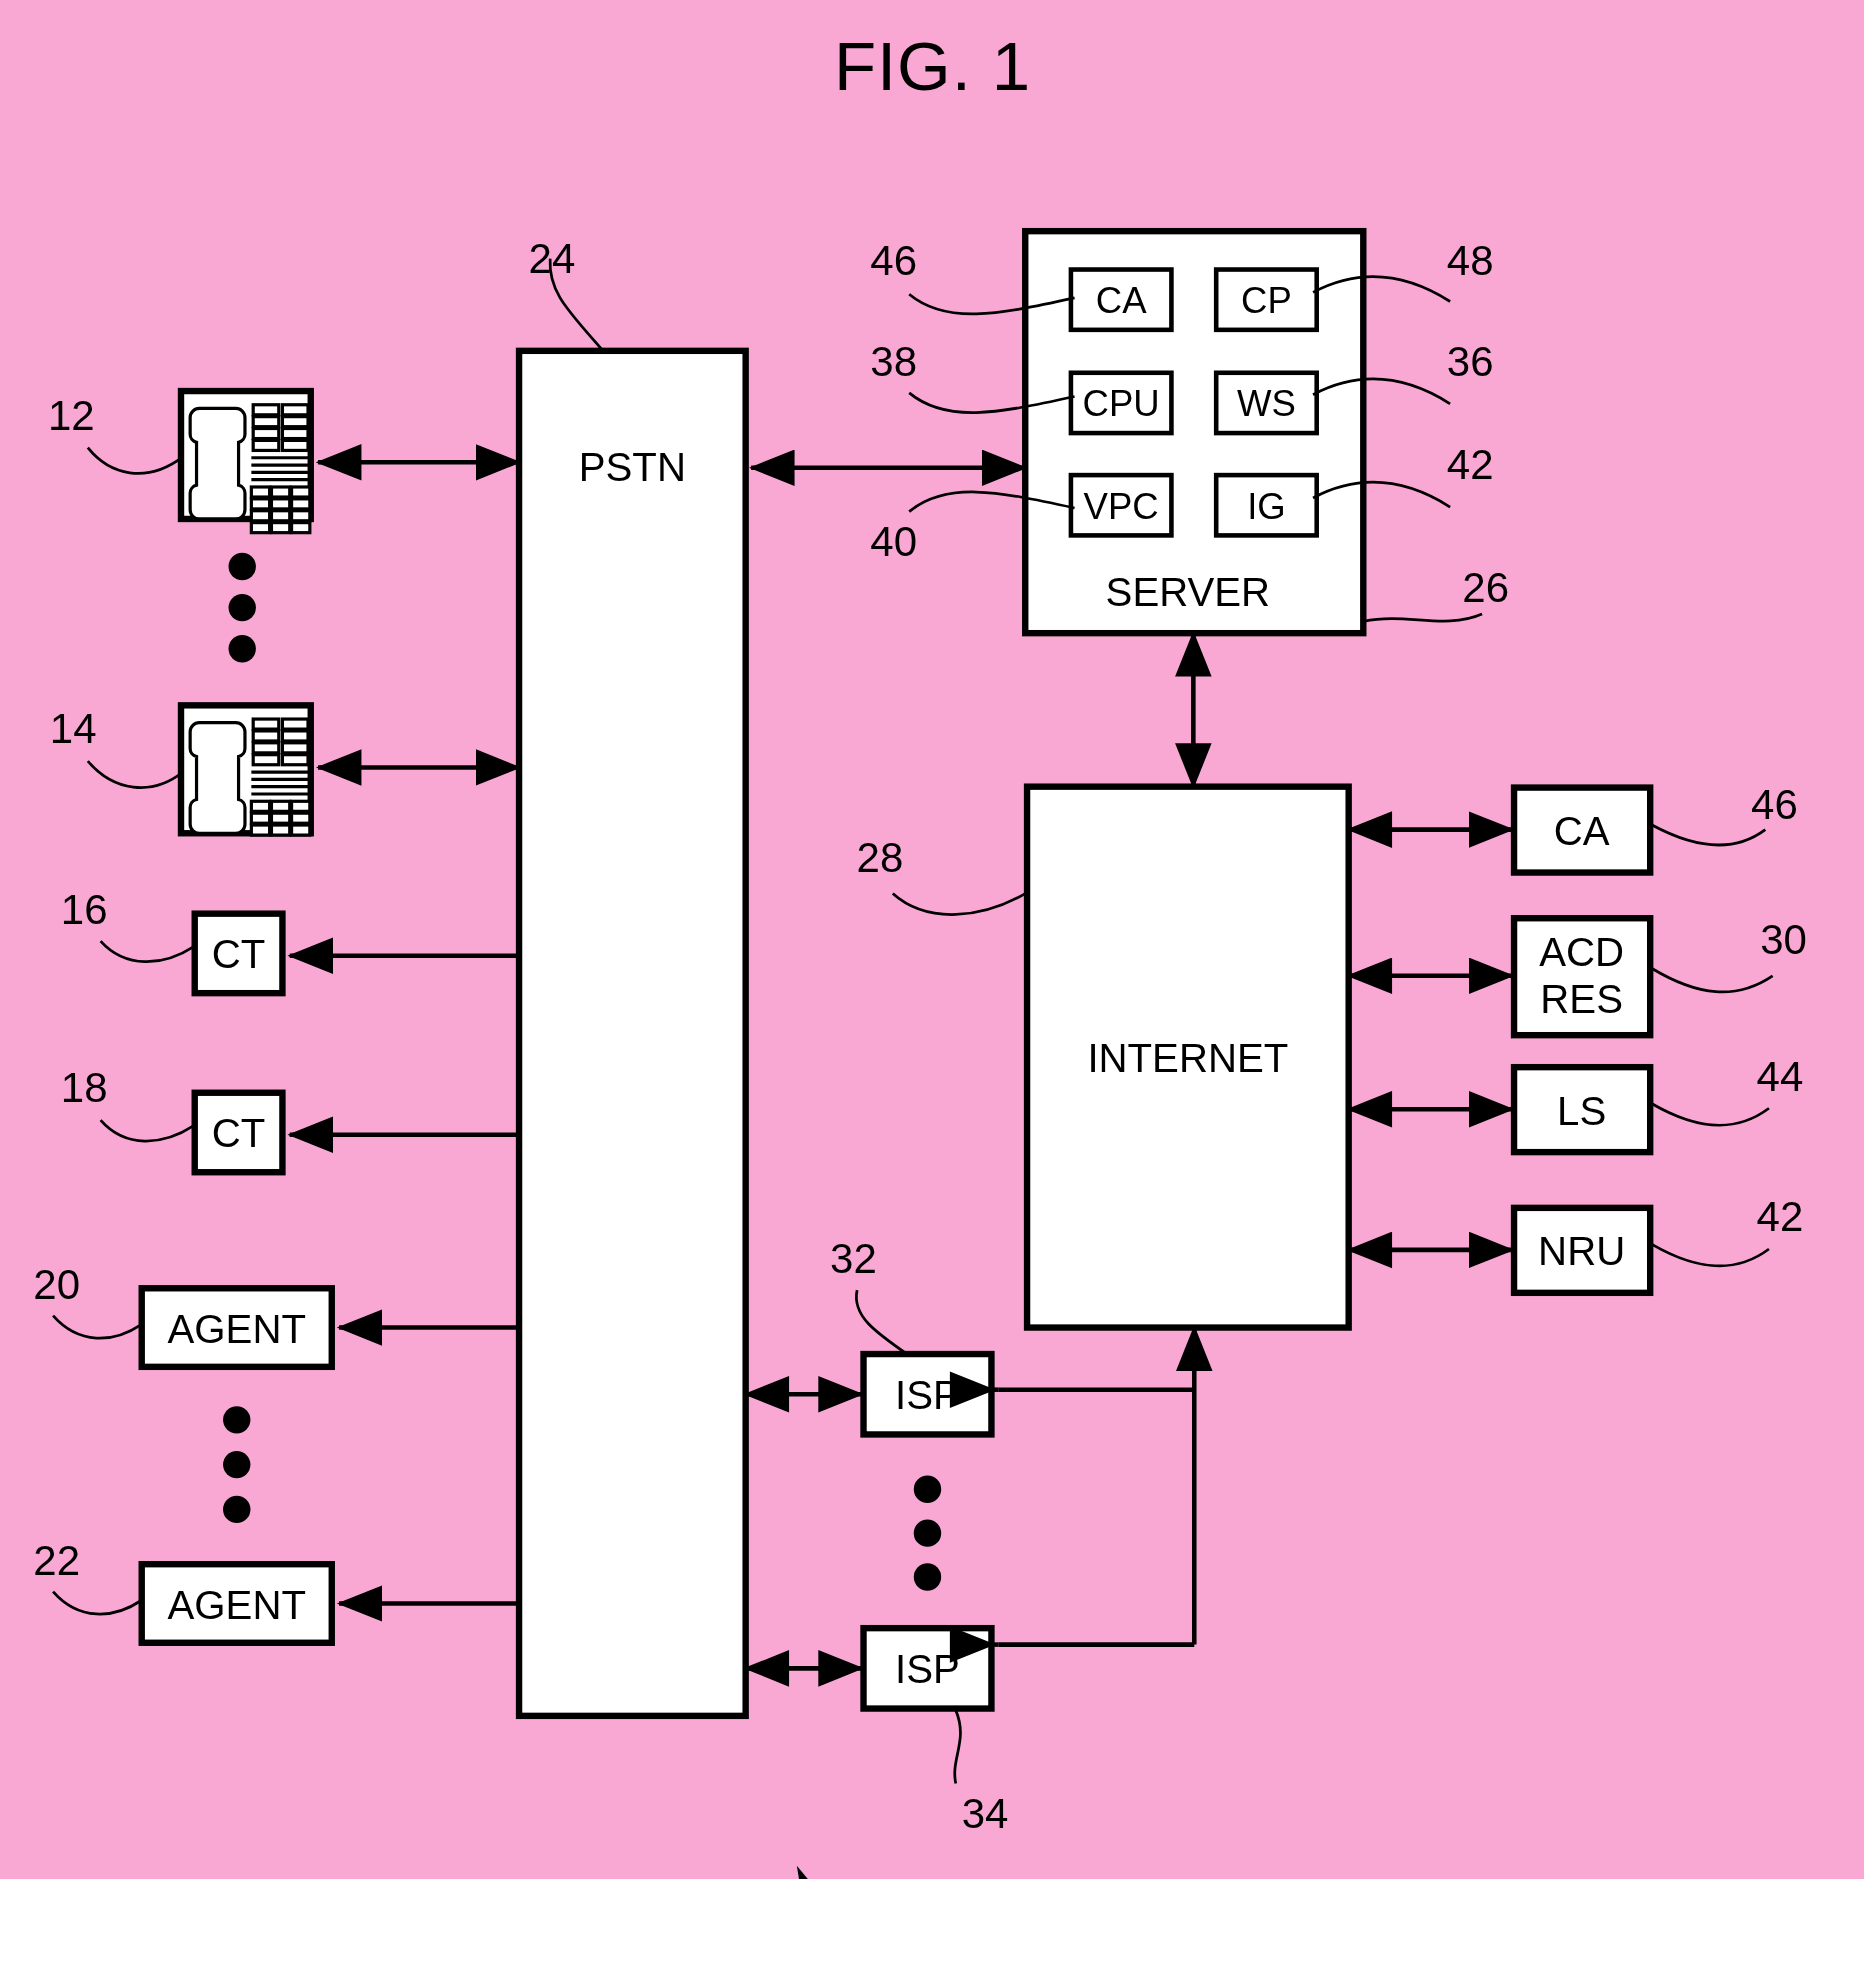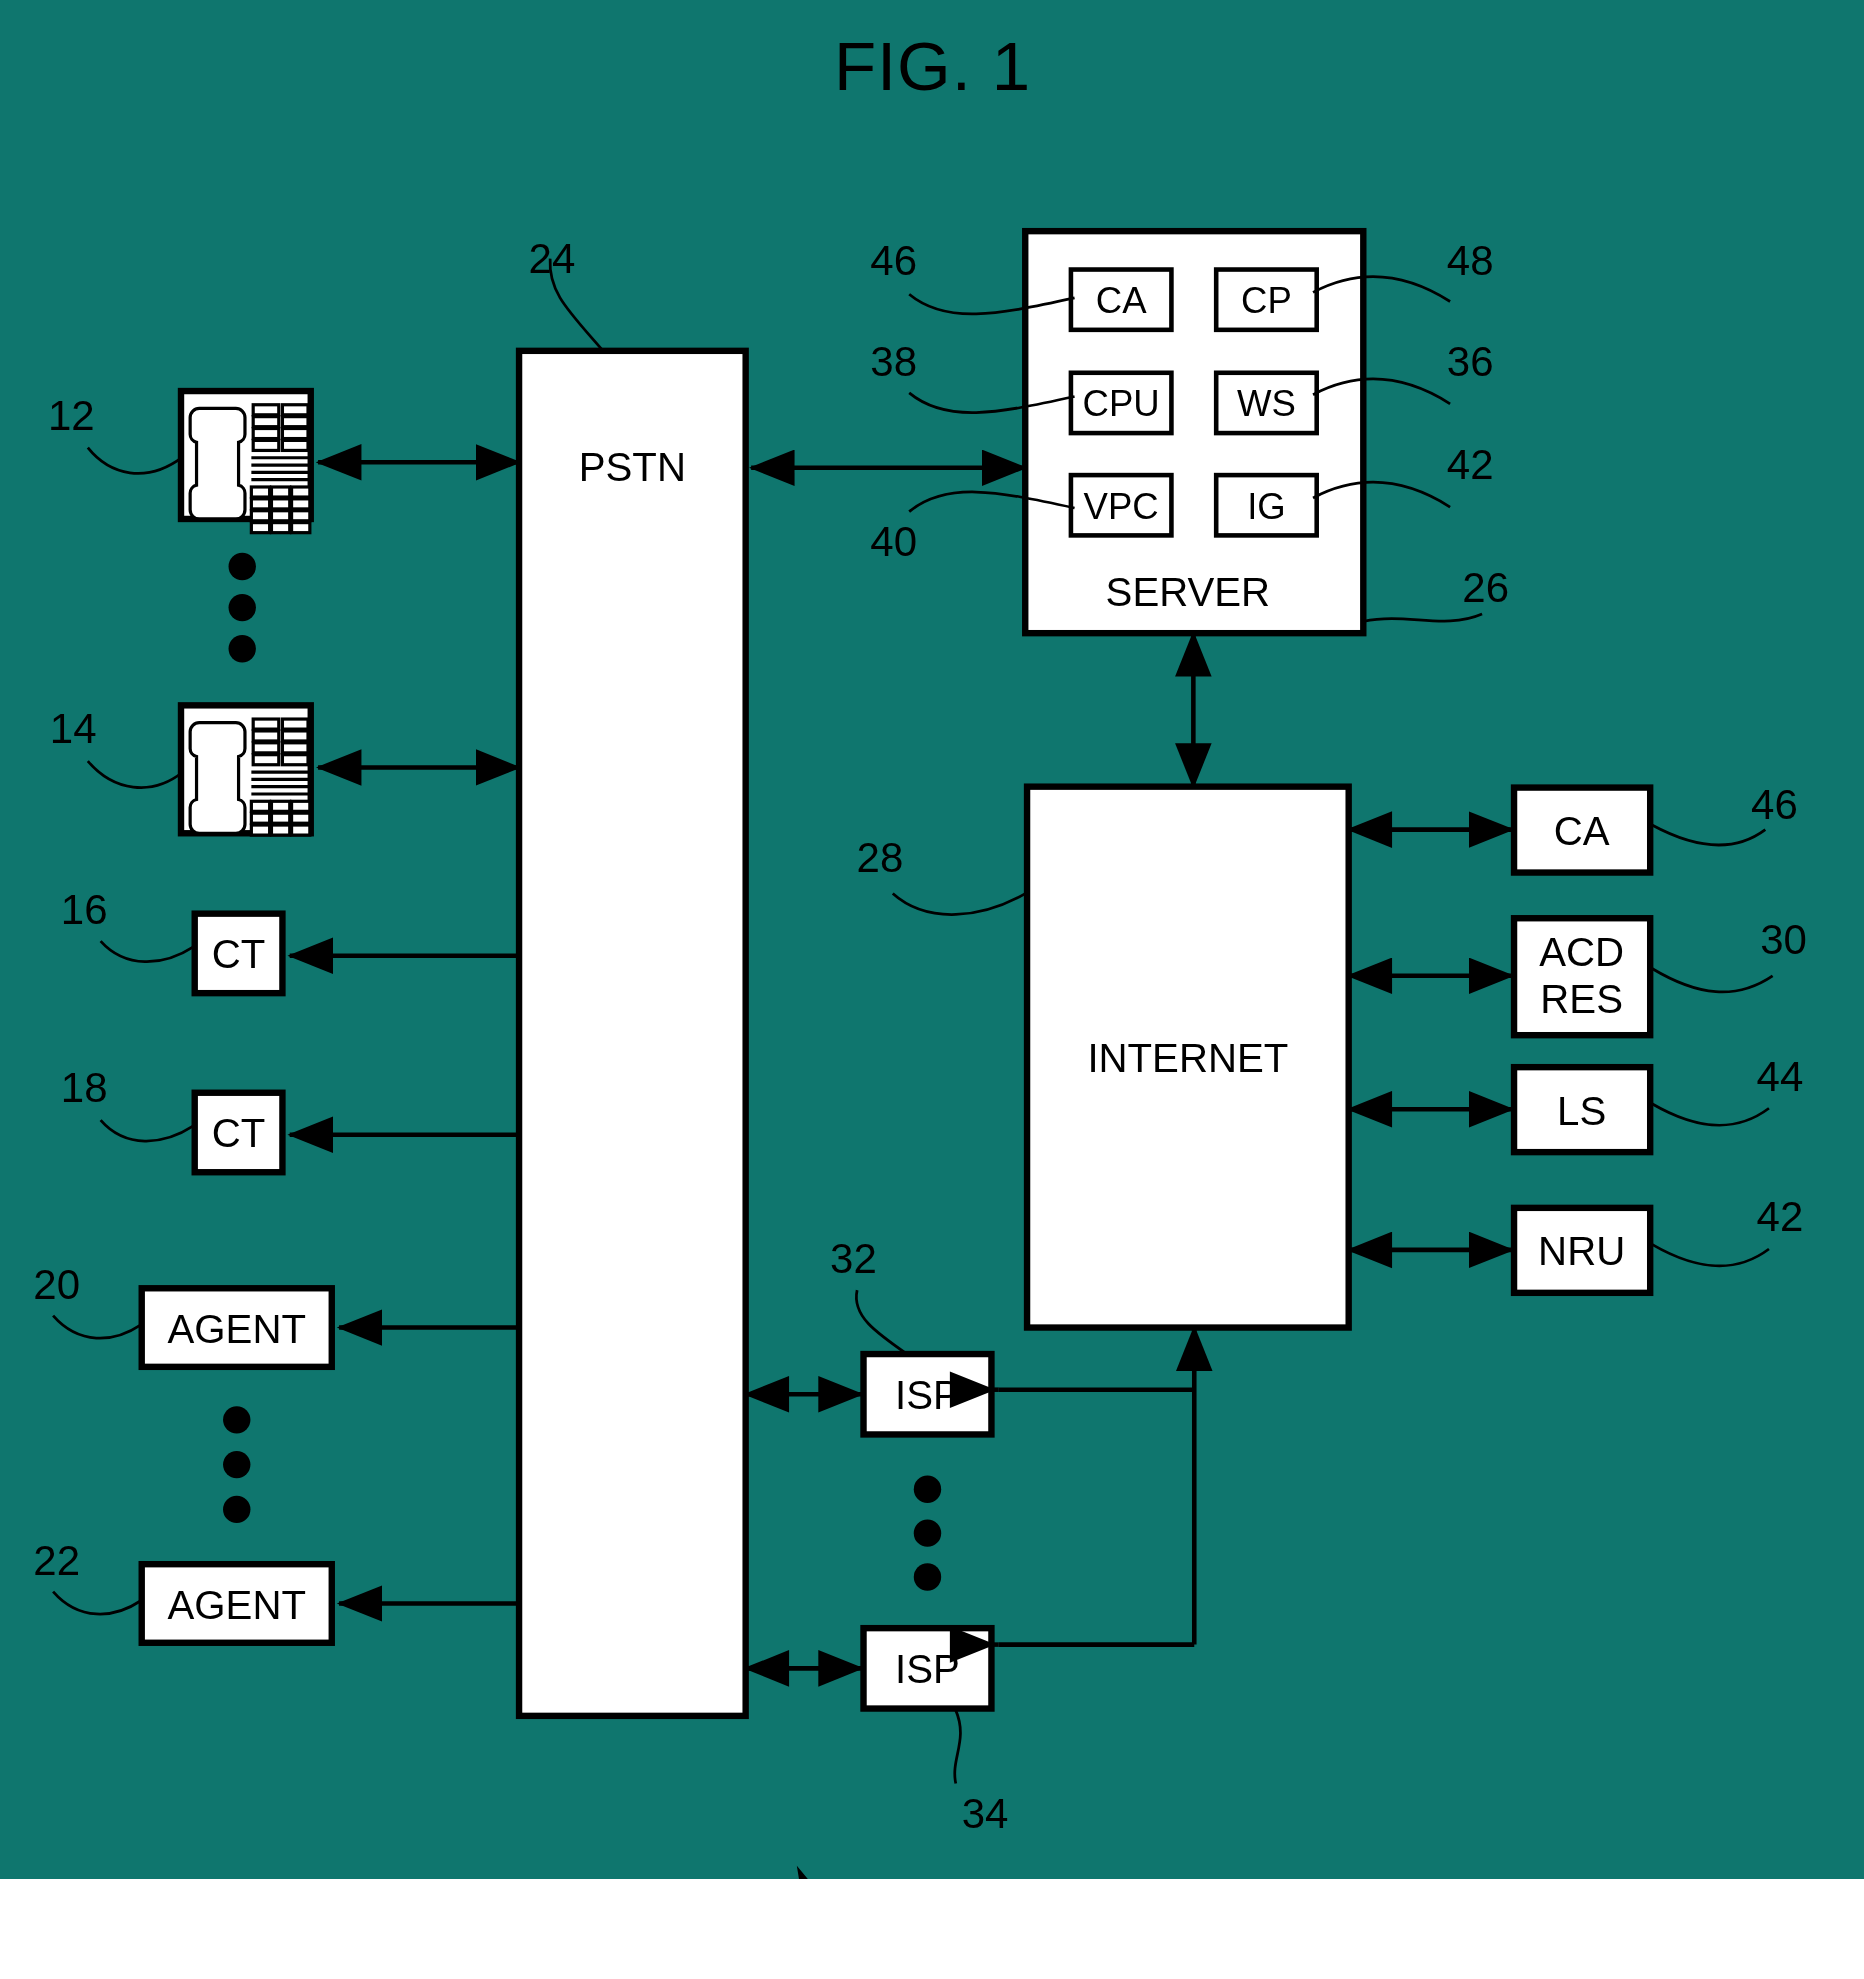--- a/index.html
+++ b/index.html
@@ -4,21 +4,21 @@
 <style>
   html, body {
     margin: 0;
     padding: 0;
     background: #ffffff;
   }
   #figure-root {
     position: relative;
     width: 1865px;
     height: 1879px;
-    background: #0f766e;
+    background: #f9a8d4;
     font-family: "Liberation Sans", "DejaVu Sans", sans-serif;
     overflow: hidden;
   }
   #figure-title {
     position: absolute;
     top: 27.4px;
     left: 0;
     width: 100%;
     text-align: center;
     font-size: 69px;

